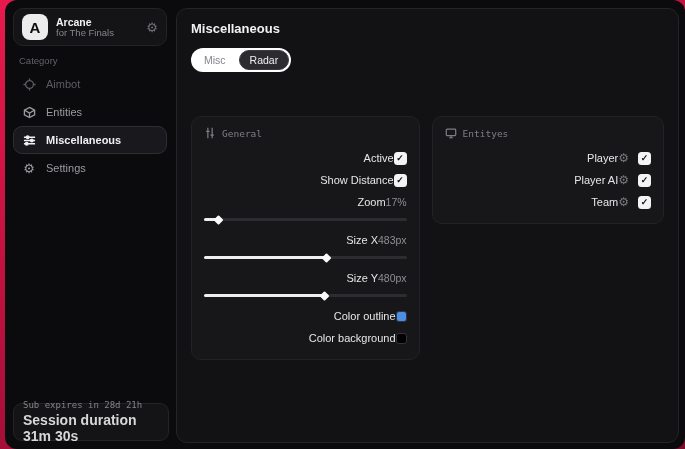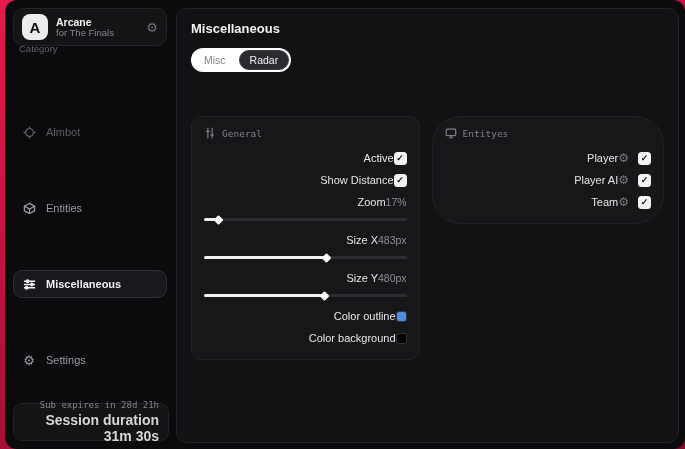--- a/index.html
+++ b/index.html
@@ -23,59 +23,59 @@
   .logo {
     width:26px; height:26px; background:#ececec; border-radius:8px;
     color:#0b0b0d; font-weight:bold; font-size:15px;
     display:flex; align-items:center; justify-content:center; flex:0 0 auto;
   }
   .app-meta { flex:1; line-height:1.15; }
   .app-name { font-size:10.5px; font-weight:bold; color:#f2f2f4; }
   .app-sub  { font-size:9.5px; color:#86868c; }
   .app-gear { color:#6f6f76; font-size:13px; cursor:pointer; }
   .category-label {
-    position:absolute; left:14px; top:43px; font-size:9.5px; color:#626269;
+    position:absolute; left:14px; top:55px; font-size:9.5px; color:#626269;
   }
   .nav { position:absolute; left:8px; top:70px; width:154px; }
   .nav-item {
     height:28px; display:flex; align-items:center; gap:10px;
     padding:0 8px; border-radius:9px; font-size:11px; color:#9a9aa0;
-    border:1px solid transparent; cursor:pointer;margin-top:48px;
+    border:1px solid transparent; cursor:pointer;
   }
   .nav-item.dim { color:#5c5c63; }
   .nav-item.active {
     background:#19191d; border-color:#2d2d33; color:#f0f0f2; font-weight:bold;
   }
   .nav-icon { width:14px; height:14px; display:flex; align-items:center; justify-content:center; }
   .nav-icon svg { width:13px; height:13px; stroke:currentColor; fill:none; stroke-width:1.4; }
   .gear-glyph { font-size:13px; line-height:1; }
   .sub-card {
     position:absolute; left:8px; bottom:8px; width:156px; height:38px;
     background:#141416; border:1px solid #242428; border-radius:9px;
-    padding:5px 9px; display:flex; flex-direction:column; justify-content:center; gap:2px;text-align:right;
+    padding:5px 9px; display:flex; flex-direction:column; justify-content:center; gap:2px;
   }
   .sub-line1 { font-family:"DejaVu Sans Mono", monospace; font-size:9px; color:#84848a; }
   .sub-line2 { font-size:14px; color:#d7d7da; font-weight:bold; }
   
   .main {
     position:absolute; left:171px; top:8px; right:6px; bottom:6px;
     background:#121214; border:1px solid #242429; border-radius:11px;
     padding:12px 14px;
   }
   .page-title { font-size:13px; font-weight:bold; color:#f2f2f4; }
   .tabs { margin-top:12px; display:flex; align-items:center; gap:2px;
     background:#ffffff; border-radius:15px; padding:2px; width:max-content; }
   .tab { font-size:10.5px; color:#85858c; padding:4px 11px; border-radius:13px; cursor:pointer; }
   .tab.active { background:#2b2b30; border:1px solid #3a3a40; color:#f0f0f2; padding:3px 10px; }
   .panels { margin-top:12px; display:flex; gap:12px; align-items:flex-start; }
   .panel {
     background:#17171a; border:1px solid #222227; border-radius:10px; padding:10px 12px;margin-top:32px;
   }
   .panel-general { width:236px; }
-  .panel-entities { width:240px;border-radius:29px; }
+  .panel-entities { width:240px; }
   .panel-header {
     display:flex; align-items:center; gap:6px;
     font-family:"DejaVu Sans Mono", monospace; font-size:9.5px; color:#7e7e86;
     margin-bottom:8px;
   }
   .panel-header svg { width:12px; height:12px; stroke:#7e7e86; fill:none; stroke-width:1.4; }
   .row {
     display:flex; align-items:center; justify-content:flex-end;
     min-height:22px;
   }

